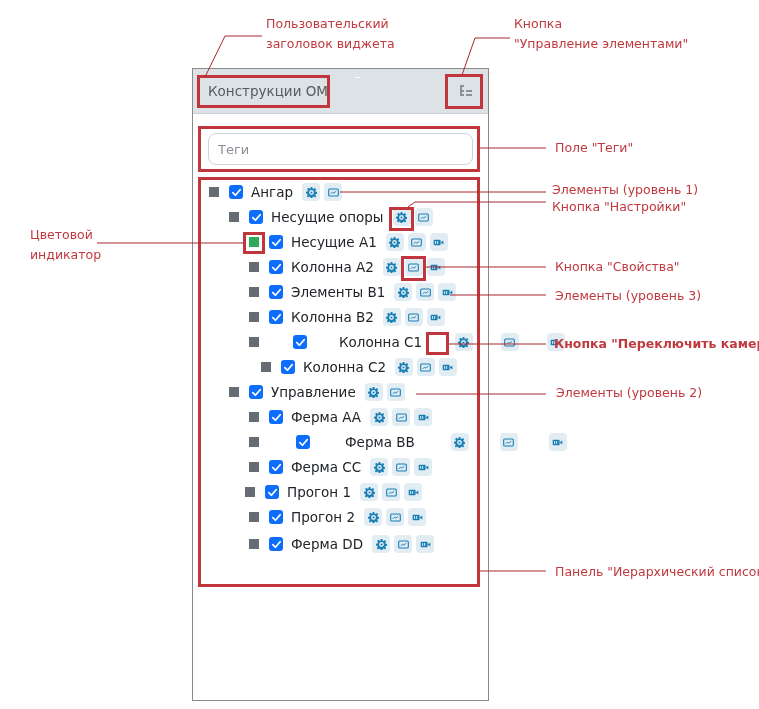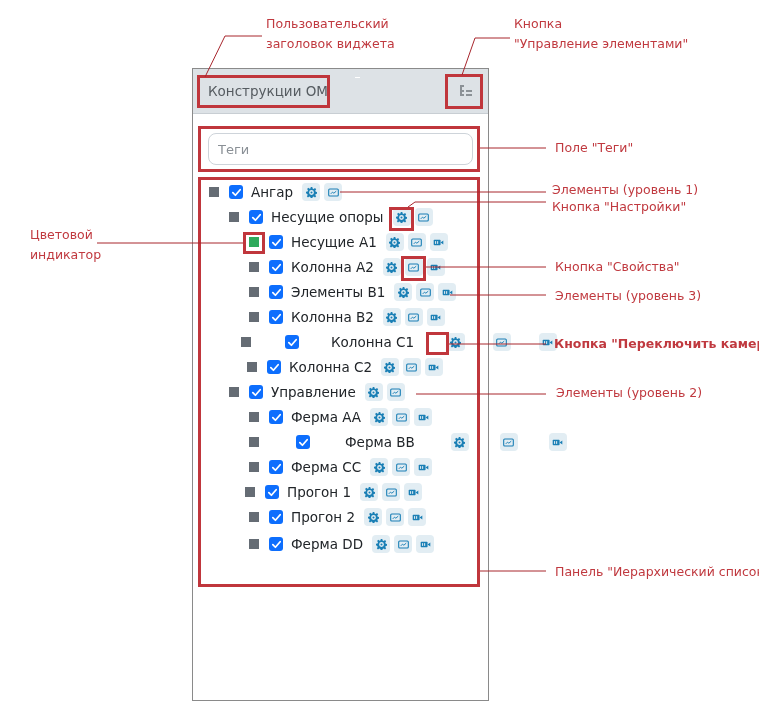--- a/index.html
+++ b/index.html
@@ -234,21 +234,21 @@
           <span style="display:flex">
             <svg viewBox="0 0 16 16">
               <rect x="1" y="4" width="10" height="8" rx="1" fill="#1a7fb5"></rect>
               <path d="M11 8 L15 5 L15 11 Z" fill="#1a7fb5"></path>
               <rect x="3" y="6" width="1.5" height="4" fill="#e2edf3"></rect>
               <rect x="6" y="6" width="1.5" height="4" fill="#e2edf3"></rect>
             </svg>
           </span>
         </span>
       </div>
-      <div class="row" style="left: 48px; top: 150px; gap: 24px;">
+      <div class="row" style="left: 56px; top: 150px; gap: 24px;">
         <span class="color-ind" style="background:#656c74"></span>
         <span class="cb">
           <svg viewBox="0 0 12 12">
             <path d="M2 6.2 L4.8 9 L10 3" fill="none" stroke="#fff" stroke-width="1.9" stroke-linecap="round" stroke-linejoin="round"></path>
           </svg>
         </span>
         <span class="label">Колонна C1</span>
         <span class="ibtn">
           <span style="display:flex">
             <svg viewBox="0 0 16 16">
@@ -268,21 +268,21 @@
           <span style="display:flex">
             <svg viewBox="0 0 16 16">
               <rect x="1" y="4" width="10" height="8" rx="1" fill="#1a7fb5"></rect>
               <path d="M11 8 L15 5 L15 11 Z" fill="#1a7fb5"></path>
               <rect x="3" y="6" width="1.5" height="4" fill="#e2edf3"></rect>
               <rect x="6" y="6" width="1.5" height="4" fill="#e2edf3"></rect>
             </svg>
           </span>
         </span>
       </div>
-      <div class="row" style="left: 54px; top: 175px;">
+      <div class="row" style="left: 68px; top: 175px;">
         <span class="color-ind" style="background:#656c74"></span>
         <span class="cb">
           <svg viewBox="0 0 12 12">
             <path d="M2 6.2 L4.8 9 L10 3" fill="none" stroke="#fff" stroke-width="1.9" stroke-linecap="round" stroke-linejoin="round"></path>
           </svg>
         </span>
         <span class="label">Колонна C2</span>
         <span class="ibtn">
           <span style="display:flex">
             <svg viewBox="0 0 16 16">

